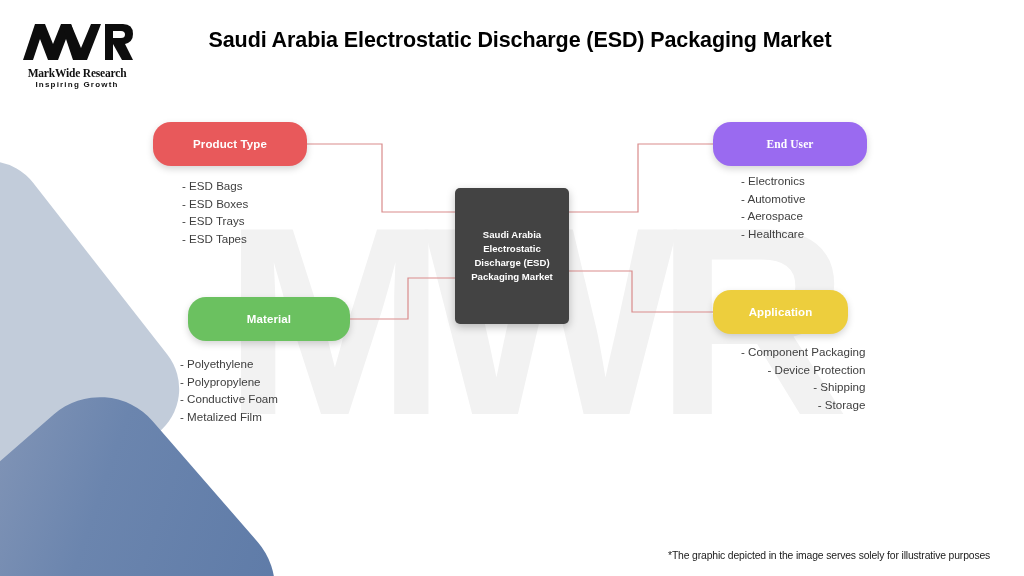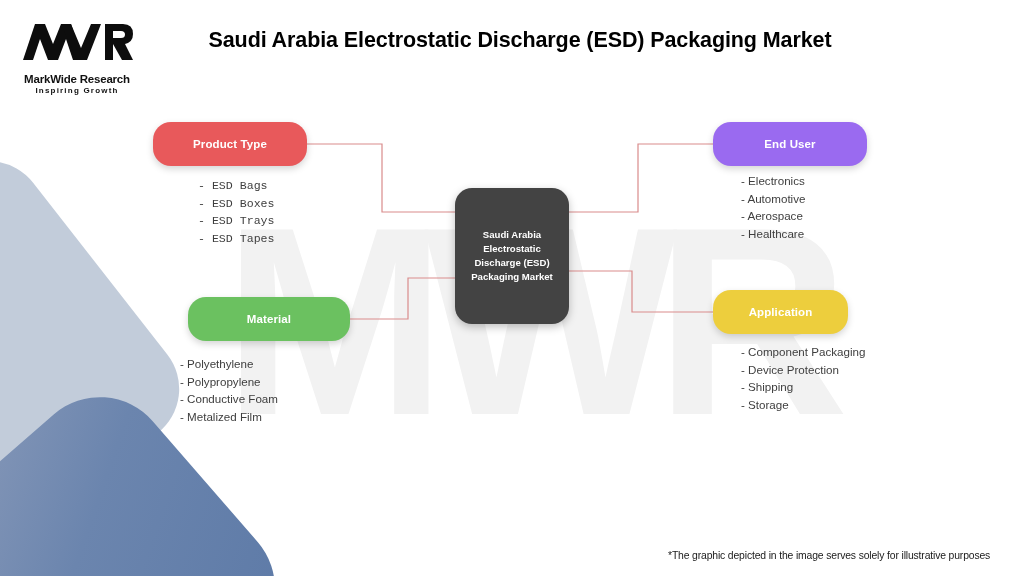--- a/index.html
+++ b/index.html
@@ -70,21 +70,22 @@
   }
   #logo-mark {
     display: block;
     margin: 0 auto;
   }
   .logo-name {
     font-size: 11.5px;
     font-weight: bold;
     color: #111111;
     letter-spacing: -0.2px;
-    margin-top: 11px;
+    margin-top: 5px;
+    font-family: Liberation Serif, serif;
   }
   .logo-tag {
     font-size: 8px;
     font-weight: bold;
     color: #111111;
     letter-spacing: 1.2px;
     margin-top: 1px;
   }
 
   
@@ -118,31 +119,31 @@
   }
   .node-label {
     font-size: 11.5px;
     font-weight: bold;
     color: #ffffff;
     letter-spacing: .1px;
     text-align: center;
   }
 
   #node-product-type { left: 153px; top: 122px;  width: 154px; height: 44px; background: #e8595b; }
-  #node-end-user     { left: 713px; top: 122px;  width: 154px; height: 44px; background: #9a6af0; }
+  #node-end-user     { left: 713px; top: 122px;  width: 154px; height: 44px; background: #9a6af0; font-family: Liberation Serif, serif; }
   #node-material     { left: 153px; top: 297px;  width: 162px; height: 44px; background: #6bc160; margin-left: 35px; }
   #node-application  { left: 713px; top: 290px;  width: 135px; height: 44px; background: #edce3d; }
 
   #node-center {
     left: 455px;
     top: 188px;
     width: 114px;
     height: 136px;
     background: #434343;
-    border-radius: 17px;
+    border-radius: 5px;
     box-shadow: 0 3px 9px rgba(0,0,0,.25);
     display: flex;
     align-items: center;
     justify-content: center;
     padding: 0 6px;
     box-sizing: border-box;
   }
   #center-label {
     font-size: 9.6px;
     font-weight: bold;
@@ -152,24 +153,24 @@
   }
 
   
   .items {
     position: absolute;
     font-size: 11.6px;
     color: #3e3e3e;
     line-height: 17.6px;
     white-space: nowrap;
   }
-  #items-product-type { left: 198px; top: 177px; font-family: Liberation Mono, monospace; }
+  #items-product-type { left: 182px; top: 177px; }
   #items-end-user     { left: 741px; top: 172px; }
   #items-material     { left: 180px; top: 355px; }
-  #items-application  { left: 741px; top: 343px; }
+  #items-application  { left: 741px; top: 343px; text-align: right; }
 
   
   #source {
     position: absolute;
     left: 393px;
     top: 545px;
     font-size: 12.4px;
     font-weight: bold;
     color: #111111;
     letter-spacing: -0.1px;

